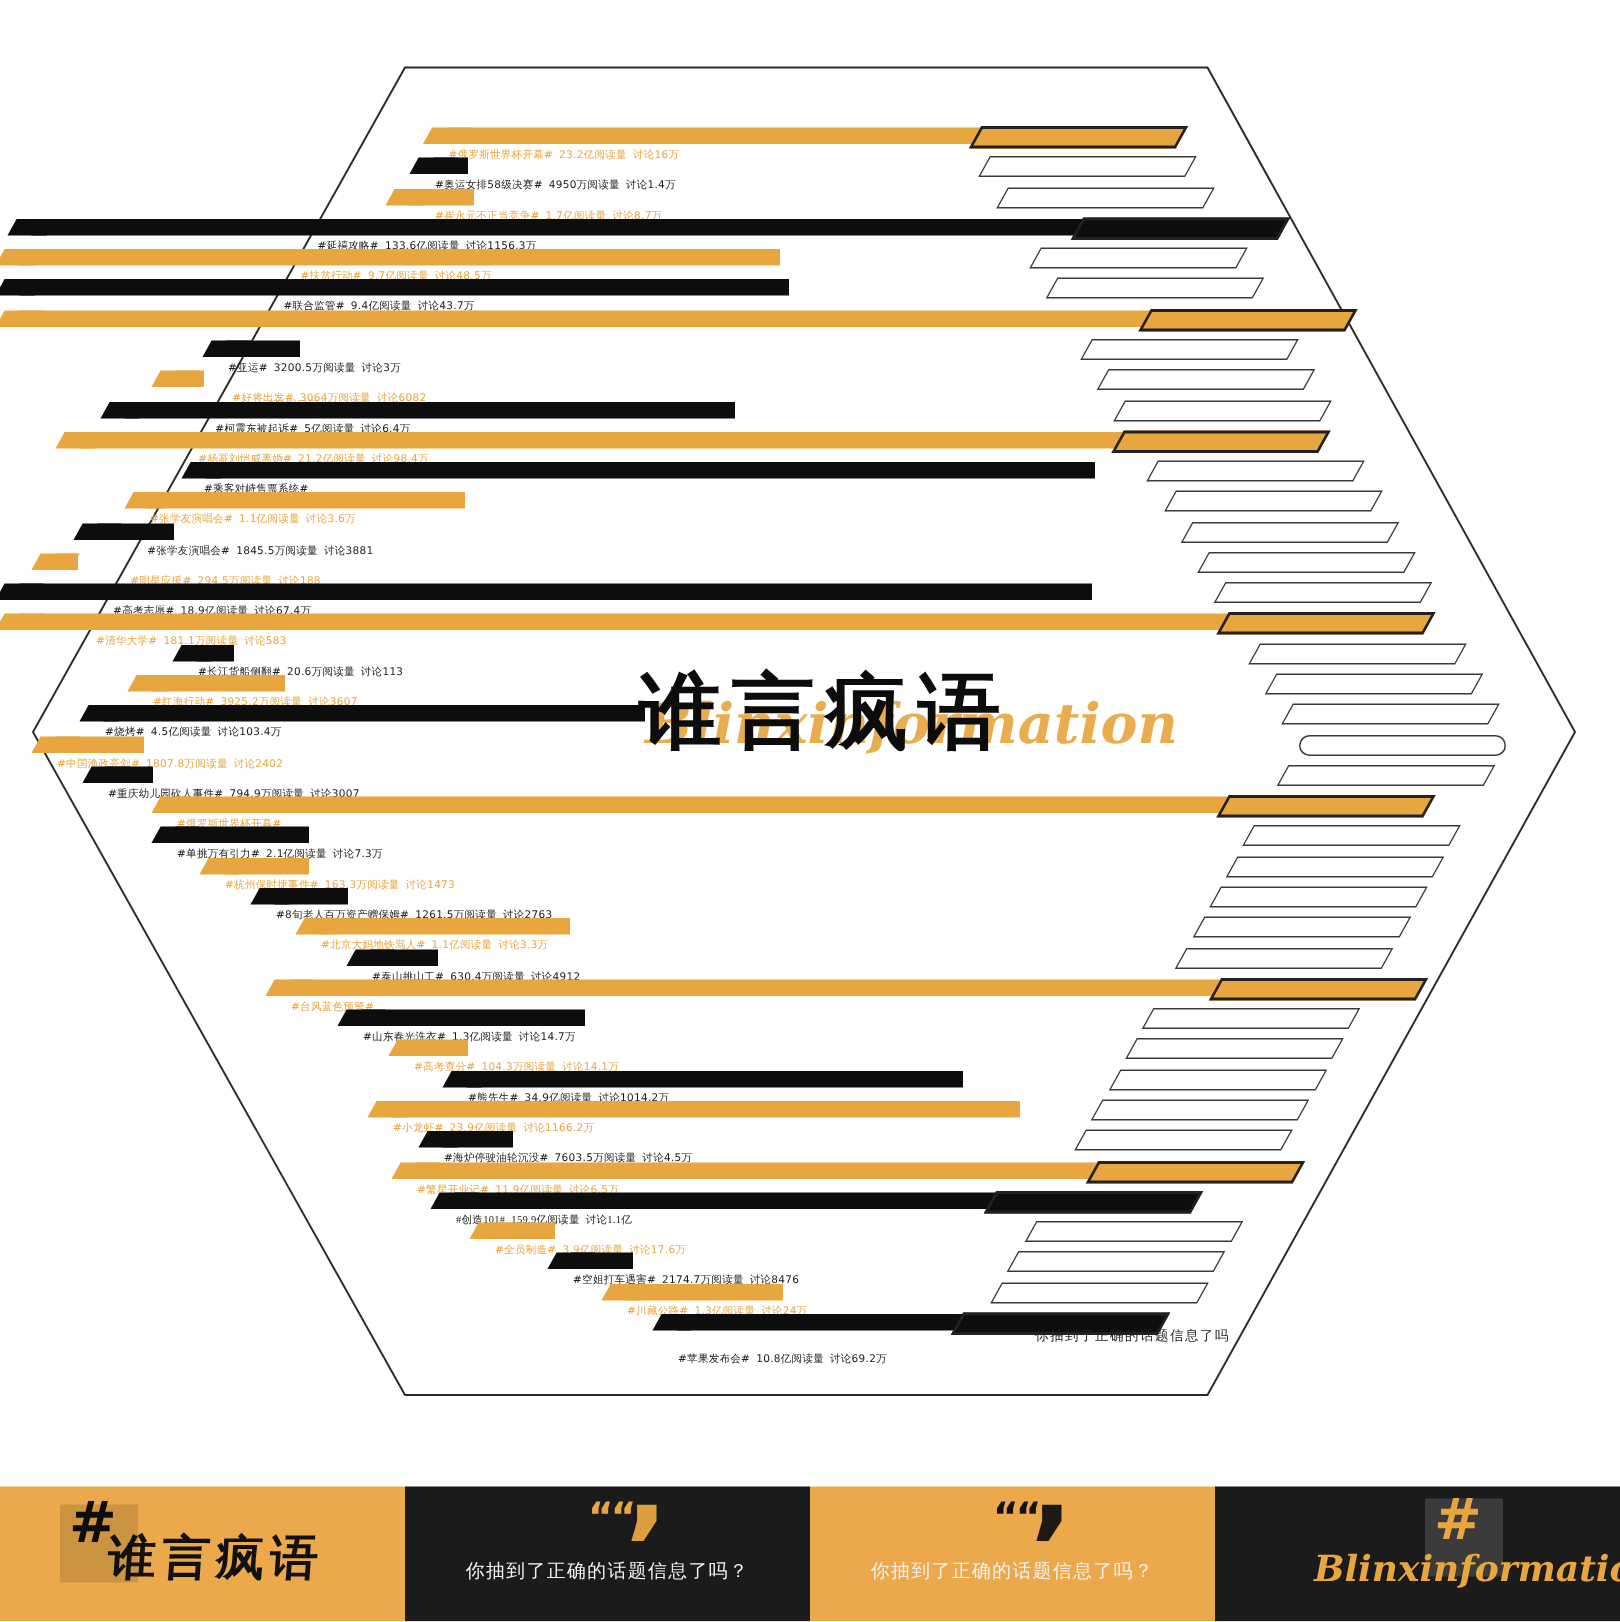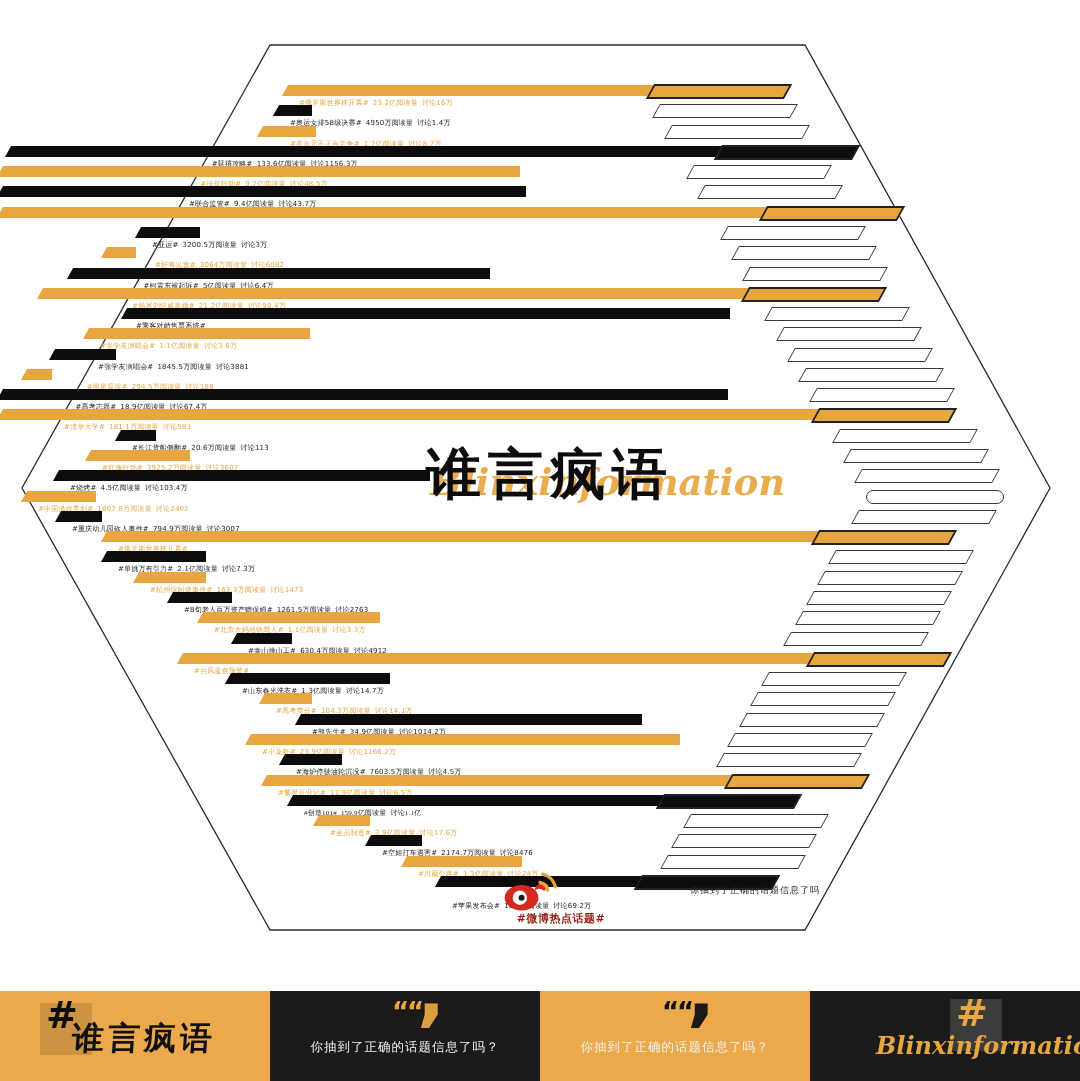--- a/index.html
+++ b/index.html
@@ -360,31 +360,20 @@
         <span>10.8亿阅读量</span>
         <span>讨论69.2万</span>
       </div>
     </div>
 
   <div class="center-title">
     <div class="title-en">Blinxinformation</div>
     <div class="title-cn">谁言疯语</div>
   </div>
 
-  <div class="weibo">
-    <svg width="54" height="44" viewBox="0 0 64 52">
-      <ellipse cx="22" cy="34" rx="20" ry="15" fill="#d5281f"></ellipse>
-      <path d="M38 22 q8 -10 16 -3 l-5 7 q-6 -5 -11 -1 z" fill="#d5281f"></path>
-      <circle cx="20" cy="34" r="8.5" fill="#fff"></circle>
-      <circle cx="22" cy="34" r="3.6" fill="#2a1a1a"></circle>
-      <path d="M44 16 a11 11 0 0 1 9 9" fill="none" stroke="#E8A640" stroke-width="4" stroke-linecap="round"></path>
-      <path d="M47 6 a20 20 0 0 1 15 15" fill="none" stroke="#E8A640" stroke-width="4" stroke-linecap="round"></path>
-    </svg>
-    <div class="weibo-tag">#微博热点话题#</div>
-  </div>
 
   <div class="card-note">你抽到了正确的话题信息了吗</div>
 
   <div class="strip">
     <div class="panel orange">
       <div class="hash-box" style="left:40px;top:12px;background:rgba(0,0,0,.13);"></div>
       <div class="hash-big" style="left:46px;top:2px;color:#0d0d0d;">#</div>
       <div class="brandcn">谁言疯语</div>
     </div>
     <div class="panel dark">

